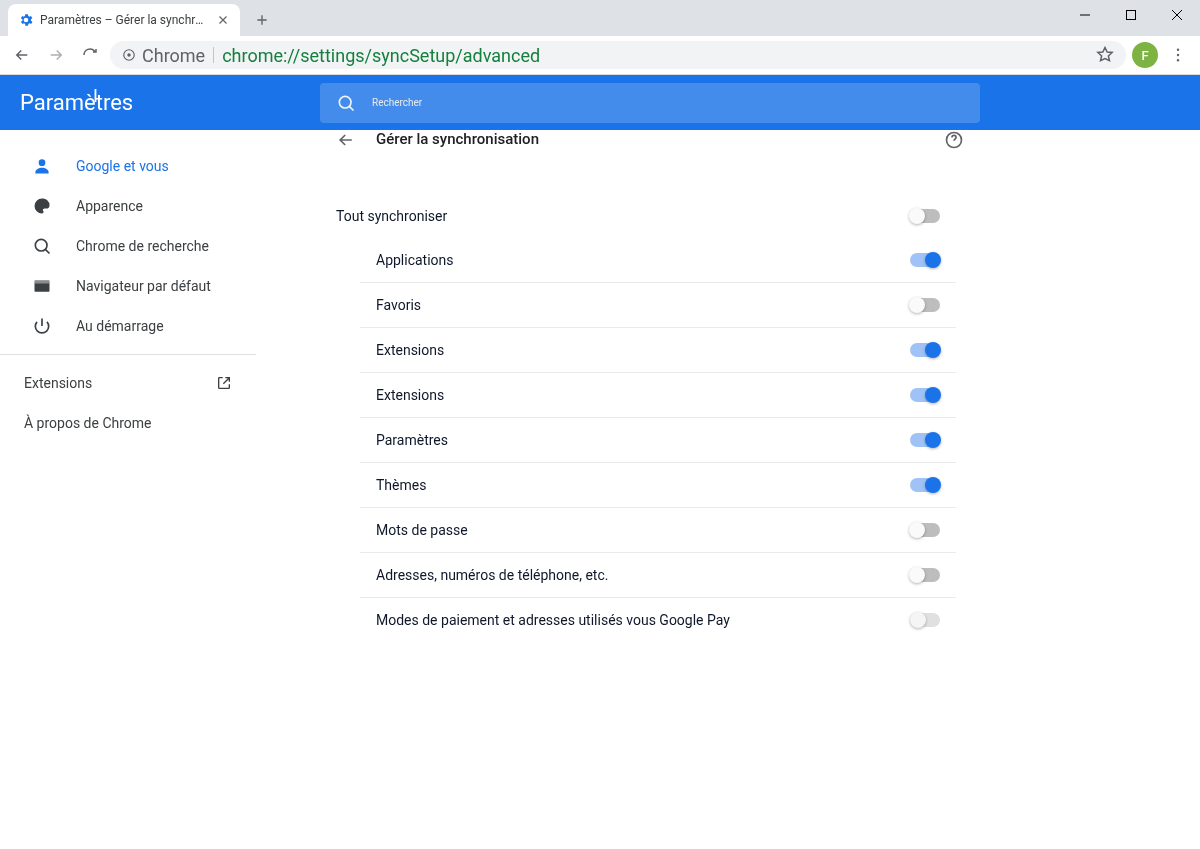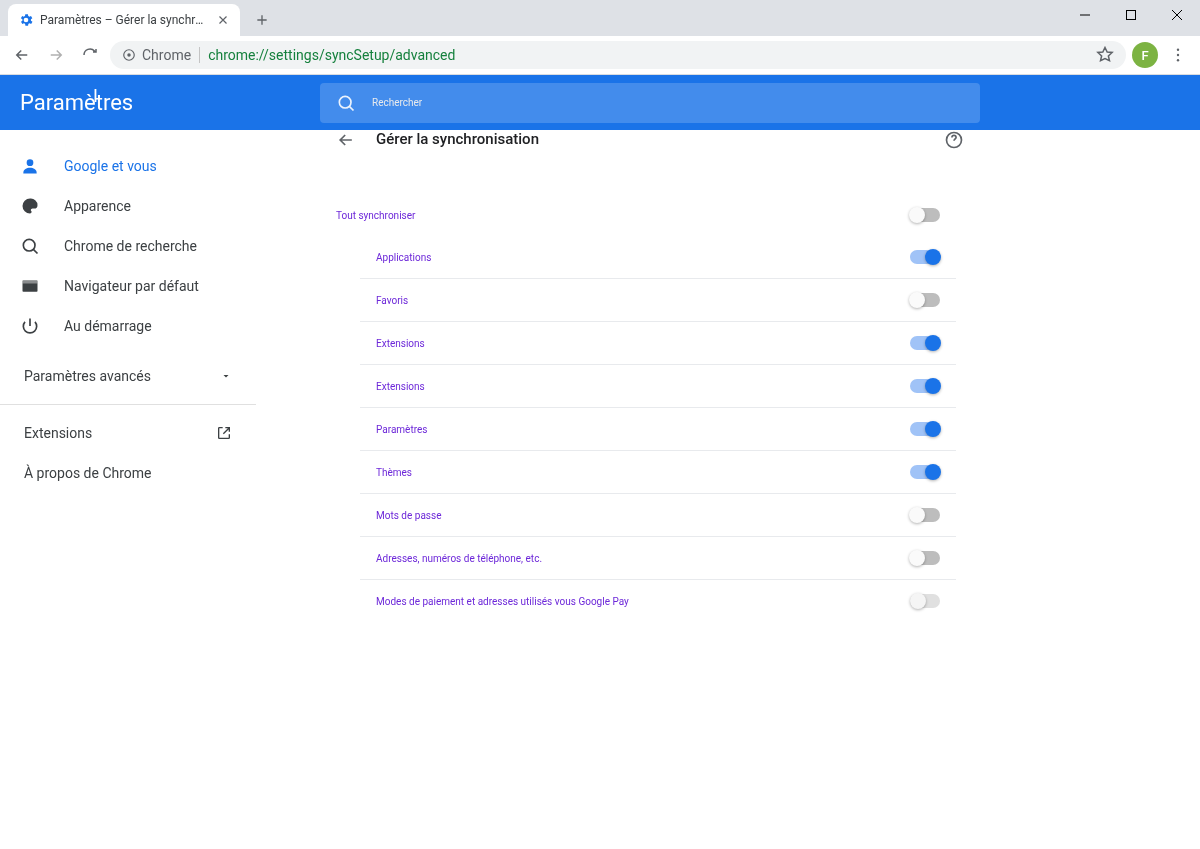--- a/index.html
+++ b/index.html
@@ -13,55 +13,55 @@
   .tab-title { flex: 1; white-space: nowrap; overflow: hidden; text-overflow: ellipsis; }
   .tab-close { width: 14px; height: 14px; color: #5f6368; }
   .new-tab { width: 28px; height: 28px; display: flex; align-items: center; justify-content: center; margin-left: 8px; margin-bottom: 2px; color:#5f6368;}
   .win-controls { position: absolute; right: 0; top: 0; display: flex; }
   .win-btn { width: 46px; height: 30px; display: flex; align-items: center; justify-content: center; color: #000; }
 
   
   .toolbar { height: 39px; background: #fff; border-bottom: 1px solid #dadce0; display: flex; align-items: center; padding: 0 8px; gap: 6px; }
   .tbtn { width: 28px; height: 28px; display: flex; align-items: center; justify-content: center; color:#5f6368; border-radius:50%;}
   .tbtn.disabled { color:#b0b0b0; }
-  .omnibox { flex: 1; height: 28px; background: #f1f3f4; border-radius: 14px; display: flex; align-items: center; padding: 0 12px; font-size: 14px; color: #202124; gap:8px;}
+  .omnibox { flex: 1; height: 28px; background: #f1f3f4; border-radius: 14px; display: flex; align-items: center; padding: 0 12px; font-size: 18px; color: #202124; gap:8px;}
   .omni-chip { color:#5f6368; display:flex; align-items:center; gap:6px;}
   .omni-sep { width:1px; height:16px; background:#c4c4c4;}
   .omni-url { color:#15803d;}
   .star { margin-left:auto; color:#5f6368;}
   .avatar { width:26px; height:26px; border-radius:50%; background:#7cb342; color:#fff; display:flex; align-items:center; justify-content:center; font-size:13px; font-weight:500;}
 
   
   .blue-bar { height: 55px; background: #1a73e8; display: flex; align-items: center; padding: 0 20px; }
   .settings-title { color: #fff; font-size: 22px; font-weight: 400; width: 300px; position:relative;}
   .cursor { position:absolute; left:73px; top:-5px; font-size:18px; color:#fff;}
   .search-box { flex: 0 0 660px; height: 40px; background: #3f51b5; background: rgba(255,255,255,0.18); border-radius: 4px; display: flex; align-items: center; padding: 0 16px; gap: 16px;}
   .search-box input { background: transparent; border: none; outline: none; color: #fff; font-size: 10px; flex:1;}
   .search-box input::placeholder { color: #e8eaed; }
   .search-icon { color:#fff; opacity:0.9;}
 
   
   .content { display: flex; height: calc(849px - 36px - 39px - 55px); }
   .sidebar { width: 256px; padding: 16px 0; }
-  .side-item { height: 40px; display: flex; align-items: center; padding: 0 20px; gap: 24px; font-size: 14px; color: #3c4043; cursor:pointer;}
+  .side-item { height: 40px; display: flex; align-items: center; padding: 0 32px; gap: 24px; font-size: 14px; color: #3c4043; cursor:pointer;}
   .side-item.active { color: #1a73e8; }
   .side-item .sicon { width: 20px; height: 20px; color: inherit; display:flex; align-items:center; justify-content:center;}
   .side-advanced { height: 40px; display: flex; align-items: center; justify-content: space-between; padding: 0 24px; font-size: 14px; color: #3c4043; margin-top:10px;}
   .side-divider { height:1px; background:#e0e0e0; margin: 8px 0 8px 0;}
   .side-link { height: 40px; display: flex; align-items: center; justify-content:space-between; padding: 0 24px; font-size: 14px; color: #3c4043;}
 
   .main { flex:1; display:flex; justify-content:flex-start; padding: 0 0 0 64px;}
   .card-wrap { width: 660px; }
   .page-header { height: 64px; display: flex; gap: 20px; padding: 0 16px;}
   .back-btn { width:20px; height:20px; color:#5f6368;}
   .page-title { font-size: 15px; color:#202124; font-weight:500; flex:1;}
   .help-btn { width:20px; height:20px; color:#5f6368;}
 
   .settings-list { padding: 0 24px 24px 0; }
-  .setting-row { display: flex; align-items: center; justify-content: space-between; border-bottom: 1px solid #e8eaed; font-size: 10px; color: #6d28d9; gap: 11px;}
+  .setting-row { display: flex; align-items: center; justify-content: space-between; border-bottom: 1px solid #e8eaed; font-size: 14px; color: #0f172a; gap: 11px;}
   .setting-row.top-level { padding: 14px 16px 14px 16px; border-bottom:none;}
   .setting-row.sub { padding: 14px 16px 14px 16px; margin-left: 40px; border-top: 1px solid #e8eaed; border-bottom:none;}
   .setting-row.sub:first-of-type { border-top: none;}
   
   
   .toggle { width: 30px; height: 14px; border-radius: 7px; position: relative; }
   .toggle .knob { width: 16px; height: 16px; border-radius: 50%; position: absolute; top: -1px; box-shadow: 0 1px 3px rgba(0,0,0,0.3);}
   .toggle.on { background: #a0c3f7; }
   .toggle.on .knob { background: #1a73e8; right: -1px; }
   .toggle.off { background: #bdbdbd; }
@@ -212,28 +212,20 @@
       <span>Navigateur par défaut</span>
     </div>
     <div class="side-item">
       <span class="sicon">
           <svg width="20" height="20" viewBox="0 0 24 24" fill="none" stroke="currentColor" stroke-width="2">
             <path d="M12 3v9"></path>
             <path d="M6 7a8 8 0 1012 0"></path>
           </svg>
         </span>
       <span>Au démarrage</span>
-    </div>
-    <div class="side-advanced">
-      <span>Paramètres avancés</span>
-      <span>
-          <svg width="12" height="12" viewBox="0 0 24 24" fill="currentColor">
-            <path d="M7 10l5 5 5-5z"></path>
-          </svg>
-        </span>
     </div>
     <div class="side-divider"></div>
     <div class="side-link">
       <span>Extensions</span>
       <span>
           <svg width="16" height="16" viewBox="0 0 24 24" fill="none" stroke="currentColor" stroke-width="2">
             <path d="M14 4h6v6M20 4l-9 9"></path>
             <path d="M20 14v5a1 1 0 01-1 1H5a1 1 0 01-1-1V5a1 1 0 011-1h5"></path>
           </svg>
         </span>

